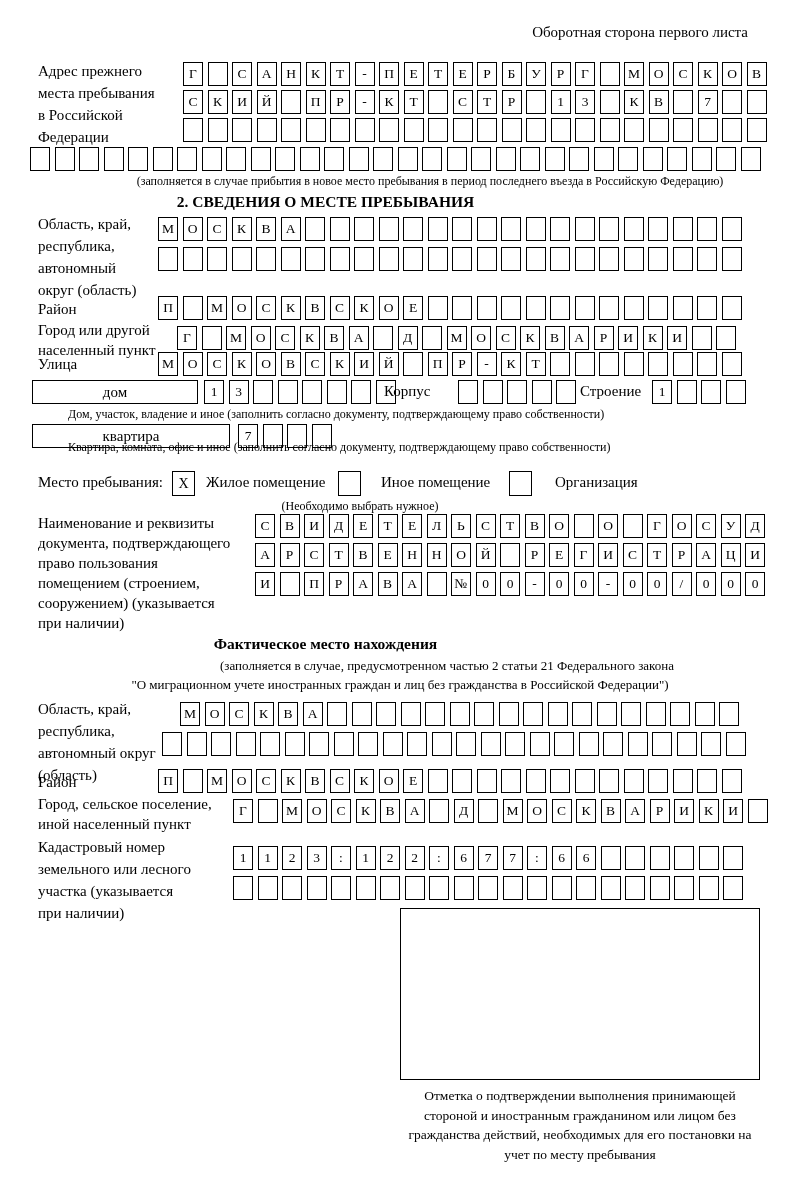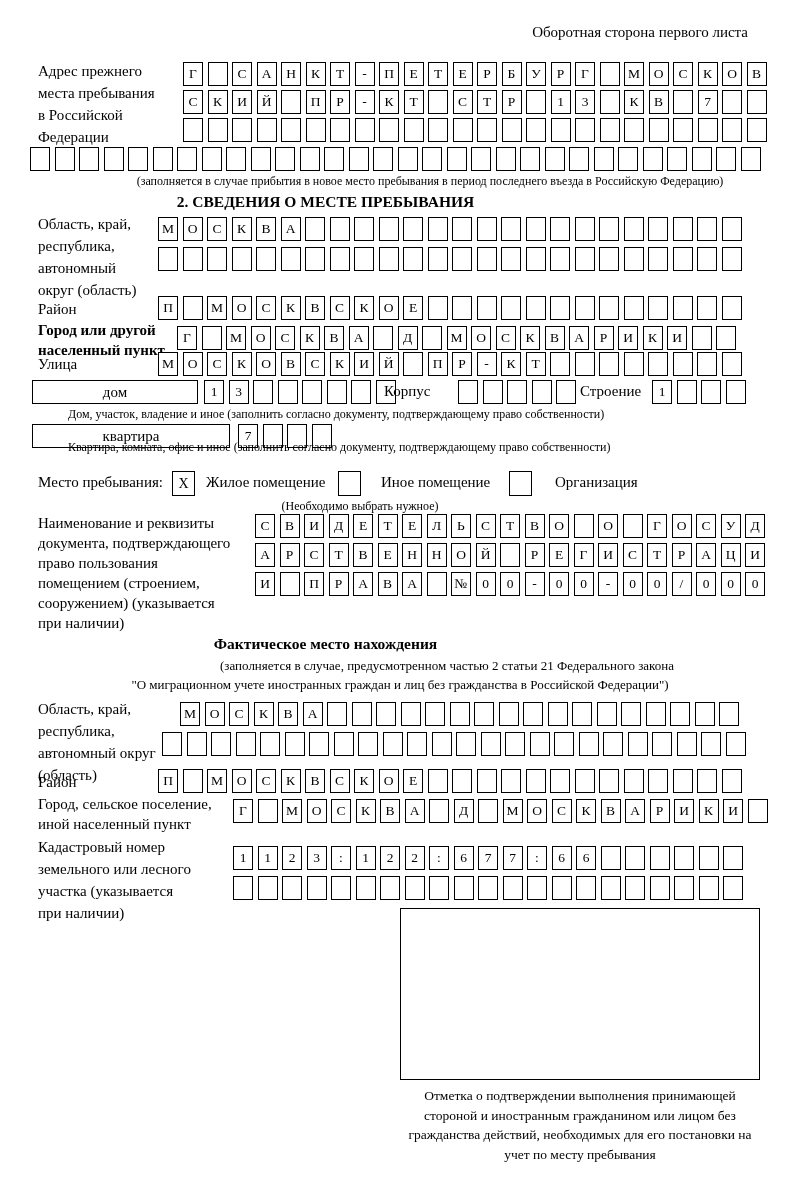--- a/index.html
+++ b/index.html
@@ -233,21 +233,21 @@
     <span class="cell"></span>
     <span class="cell"></span>
     <span class="cell"></span>
     <span class="cell"></span>
     <span class="cell"></span>
     <span class="cell"></span>
     <span class="cell"></span>
     <span class="cell"></span>
   </div>
 
-<div class="flabel pre lh20" style="left:38px;top:320px;font-weight:bold;">Город или другой
+<div class="flabel pre lh20" style="left:38px;top:320px;">Город или другой
 населенный пункт</div>
 <div class="cells" style="left:177px;top:326px;">
     <span class="cell">Г</span>
     <span class="cell"></span>
     <span class="cell">М</span>
     <span class="cell">О</span>
     <span class="cell">С</span>
     <span class="cell">К</span>
     <span class="cell">В</span>
     <span class="cell">А</span>

